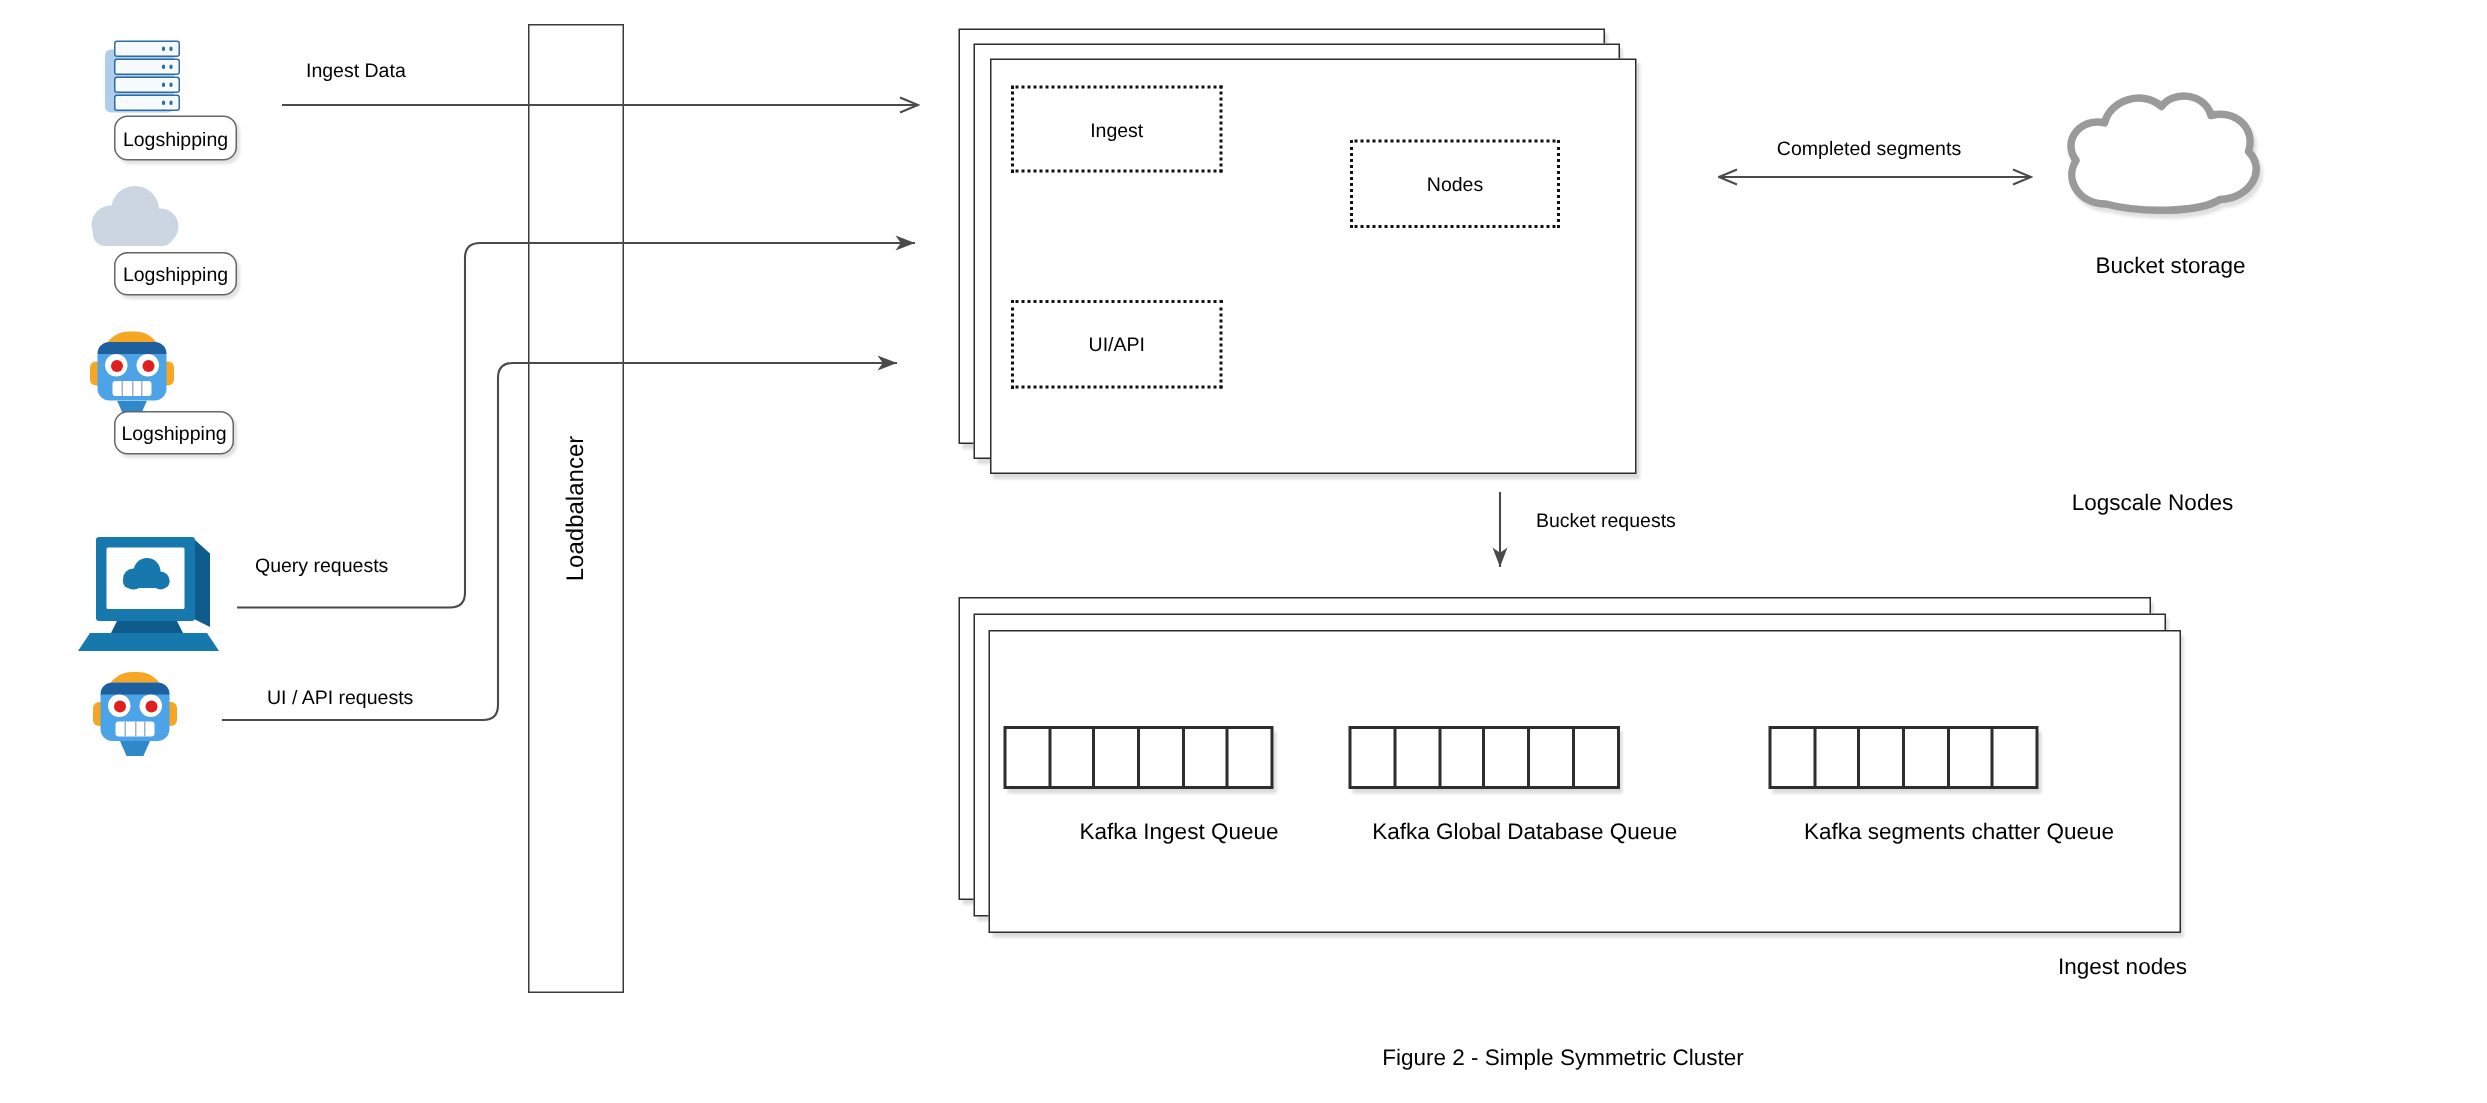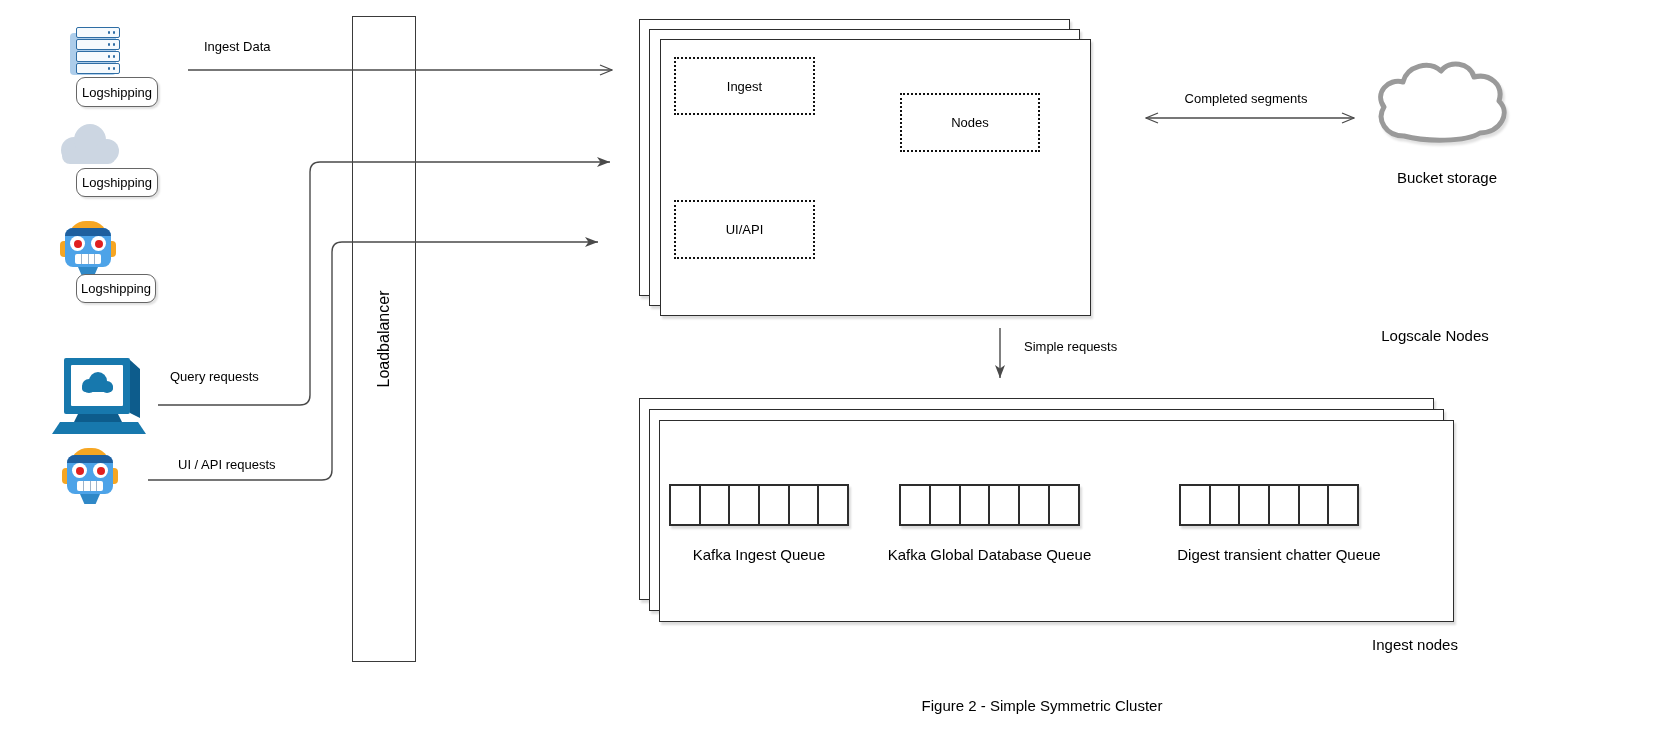--- a/index.html
+++ b/index.html
@@ -18,21 +18,21 @@
           display:flex;align-items:center;justify-content:center;font-size:13px;text-align:center;}
   
   .lb{position:absolute;left:352px;top:16px;width:64px;height:646px;background:#fff;
       border:1.4px solid #3a3a3a;box-sizing:border-box;display:flex;align-items:center;justify-content:center;}
   .lb span{transform:rotate(-90deg);white-space:nowrap;font-size:16px;}
   
   .queue{position:absolute;top:484px;height:42px;background:#fff;border:2px solid var(--box-border);
          box-sizing:border-box;display:flex;box-shadow:2px 3px 2px rgba(0,0,0,.14);}
   .queue .cell{flex:1;border-left:2px solid var(--box-border);}
   .queue .cell:first-child{border-left:none;}
-  .qlabel{position:absolute;top:545px;height:20px;line-height:20px;font-size:15px;text-align:center;}
+  .qlabel{position:absolute;top:545px;height:20px;line-height:20px;font-size:15px;text-align:center;margin-left:27px;}
   
   .lab13{position:absolute;font-size:13px;line-height:14px;white-space:nowrap;text-align:center;}
   .lab15{position:absolute;font-size:15px;line-height:20px;white-space:nowrap;text-align:center;}
   
   .bubble{position:absolute;background:#fff;border:1.3px solid #666;border-radius:9px;
           box-sizing:border-box;display:flex;align-items:center;justify-content:center;
           font-size:13px;box-shadow:2px 2px 2px rgba(0,0,0,.12);}
   
   .server{position:absolute;width:52px;height:50px;}
   .srv-plate{position:absolute;left:0;top:6px;width:46px;height:42px;border-radius:4px;background:rgba(91,155,213,.5);}
@@ -105,21 +105,21 @@
       <div class="cell"></div>
       <div class="cell"></div>
       <div class="cell"></div>
       <div class="cell"></div>
       <div class="cell"></div>
       <div class="cell"></div>
     </div>
 
   <div class="qlabel" style="left:659px;width:200px;">Kafka Ingest Queue</div>
   <div class="qlabel" style="left:879px;width:221px;">Kafka Global Database Queue</div>
-  <div class="qlabel" style="left:1169px;width:220px;">Digest transient chatter Queue</div>
+  <div class="qlabel" style="left:1169px;width:220px;">Kafka segments chatter Queue</div>
 
   <div class="lab15" style="left:1315px;top:635px;width:200px;">Ingest nodes</div>
 
   <div class="lb">
     <span>Loadbalancer</span>
   </div>
 
   <svg class="abs bucket-cloud" style="left:1368px;top:54px;" width="144" height="96" viewBox="0 0 144 96">
     <path d="M 36 82
              C 18 82 8 66 16 53
@@ -213,21 +213,21 @@
           <b></b>
         </div>
     </div>
     <div class="r-chin"></div>
   </div>
 
   <div class="lab13" style="left:204px;top:40px;">Ingest Data</div>
   <div class="lab13" style="left:170px;top:370px;">Query requests</div>
   <div class="lab13" style="left:178px;top:458px;">UI / API requests</div>
   <div class="lab13" style="left:1146px;top:92px;width:200px;text-align:center;">Completed segments</div>
-  <div class="lab13" style="left:1024px;top:340px;">Simple requests</div>
+  <div class="lab13" style="left:1024px;top:340px;">Bucket requests</div>
 
   <div class="lab15" style="left:892px;top:696px;width:300px;">Figure 2 - Simple Symmetric Cluster</div>
 
   <svg class="wires" width="1658" height="735" viewBox="0 0 1658 735">
     <defs>
       <marker id="openArrow" markerUnits="userSpaceOnUse" markerWidth="14" markerHeight="12" viewBox="0 0 14 12" refX="13" refY="6" orient="auto-start-reverse">
         <path class="openhead" d="M1 1 L13 6 L1 11"></path>
       </marker>
       <marker id="solidArrow" markerUnits="userSpaceOnUse" markerWidth="14" markerHeight="11" viewBox="0 0 14 11" refX="13.5" refY="5.5" orient="auto-start-reverse">
         <path class="solidhead" d="M0.5 0.5 L13.5 5.5 L0.5 10.5 L4 5.5 Z"></path>

